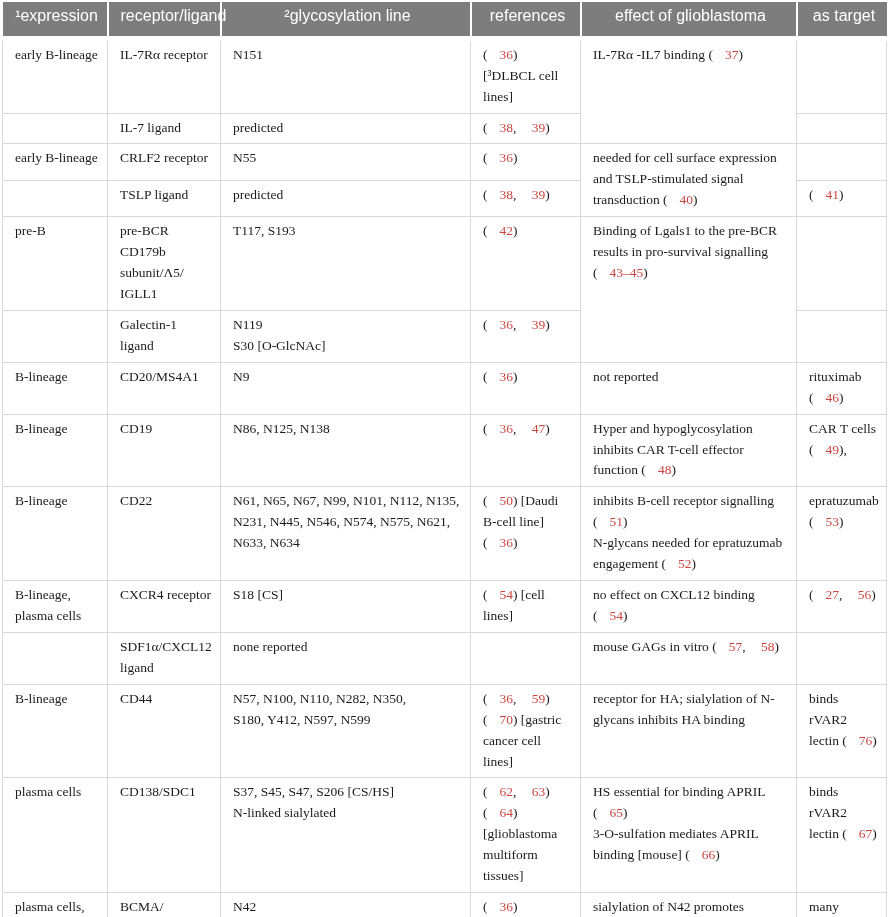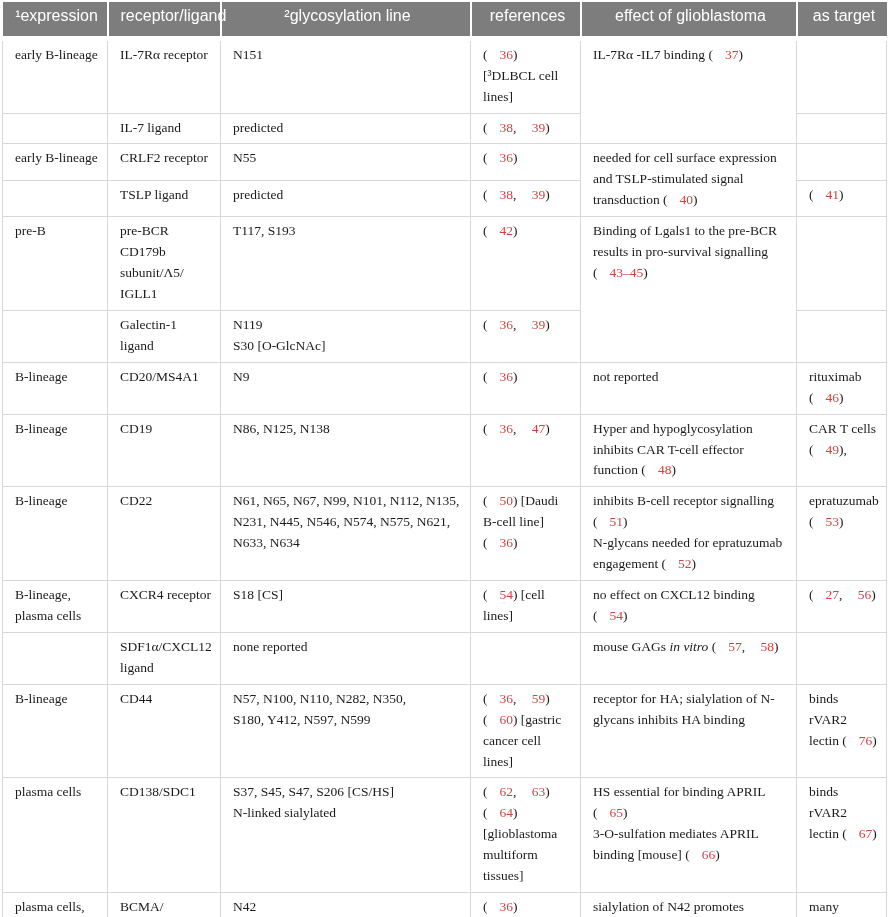--- a/index.html
+++ b/index.html
@@ -16,21 +16,21 @@
     border-bottom:5px solid #ffffff;
   }
   th:last-child{border-right:none;}
   td{
     border:1px solid #d8d8d8;
     vertical-align:top;
     padding:4px 8px 5px 12px;
     line-height:1.55;
   }
   .ref{color:#cd4540;margin-left:12px;}
-  .it{font-style:italic;}
+  .it{}
 </style>
 </head>
 <body>
 
 <div class="page">
   <table class="glyco">
     <colgroup>
       <col style="width:105px">
         <col style="width:113px">
         <col style="width:250px">
@@ -131,21 +131,21 @@
         <td>SDF1α/CXCL12 ligand</td>
         <td>none reported</td>
         <td></td>
         <td><span>mouse GAGs </span><span class="it">in vitro</span><span> (</span><span class="ref">57</span><span>, </span><span class="ref">58</span><span>)</span></td>
         <td></td>
       </tr>
       <tr>
         <td>B-lineage</td>
         <td>CD44</td>
         <td><span>N57, N100, N110, N282, N350,</span><br><span>S180, Y412, N597, N599</span></td>
-        <td><span>(</span><span class="ref">36</span><span>, </span><span class="ref">59</span><span>)</span><br><span>(</span><span class="ref">60</span><span>) [gastric cancer cell lines]</span></td>
+        <td><span>(</span><span class="ref">36</span><span>, </span><span class="ref">59</span><span>)</span><br><span>(</span><span class="ref">70</span><span>) [gastric cancer cell lines]</span></td>
         <td>receptor for HA; sialylation of N-glycans inhibits HA binding</td>
         <td><span>binds rVAR2 lectin (</span><span class="ref">76</span><span>)</span></td>
       </tr>
       <tr>
         <td>plasma cells</td>
         <td>CD138/SDC1</td>
         <td><span>S37, S45, S47, S206 [CS/HS]</span><br><span>N-linked sialylated</span></td>
         <td><span>(</span><span class="ref">62</span><span>, </span><span class="ref">63</span><span>)</span><br><span>(</span><span class="ref">64</span><span>)[glioblastoma multiform tissues]</span></td>
         <td><span>HS essential for binding APRIL (</span><span class="ref">65</span><span>)</span><br><span>3-O-sulfation mediates APRIL binding [mouse] (</span><span class="ref">66</span><span>)</span></td>
         <td><span>binds rVAR2 lectin (</span><span class="ref">67</span><span>)</span></td>

